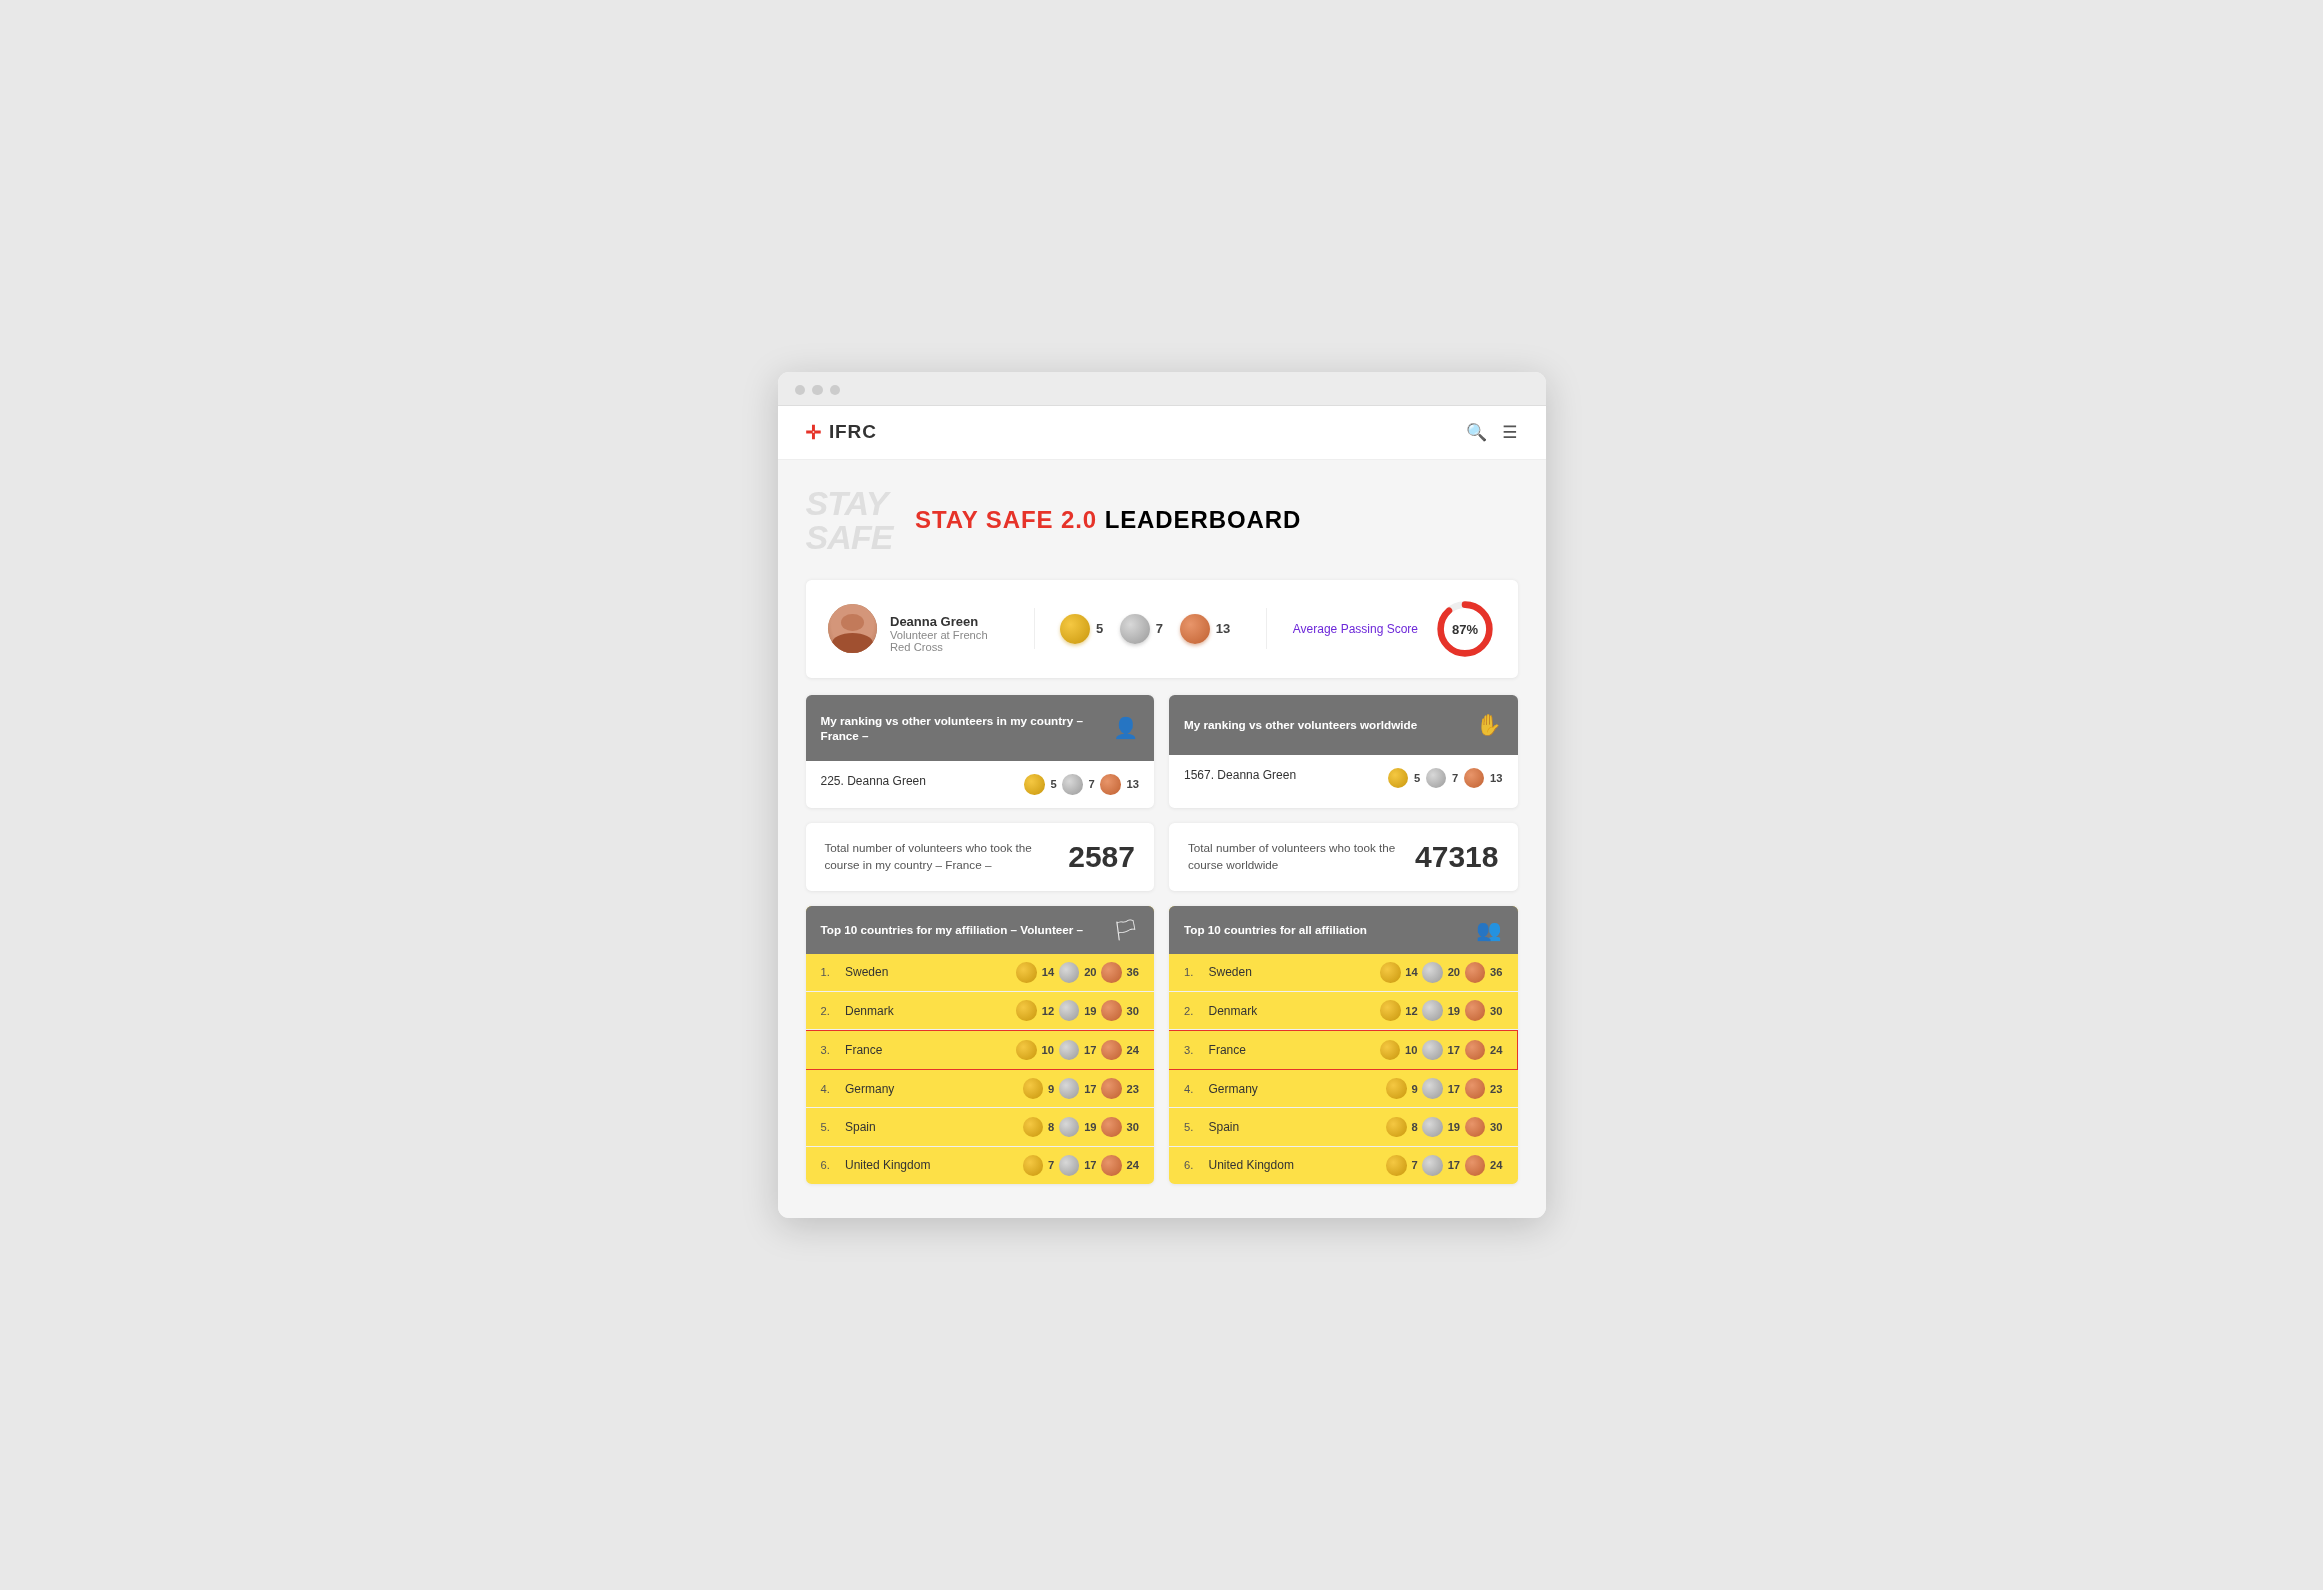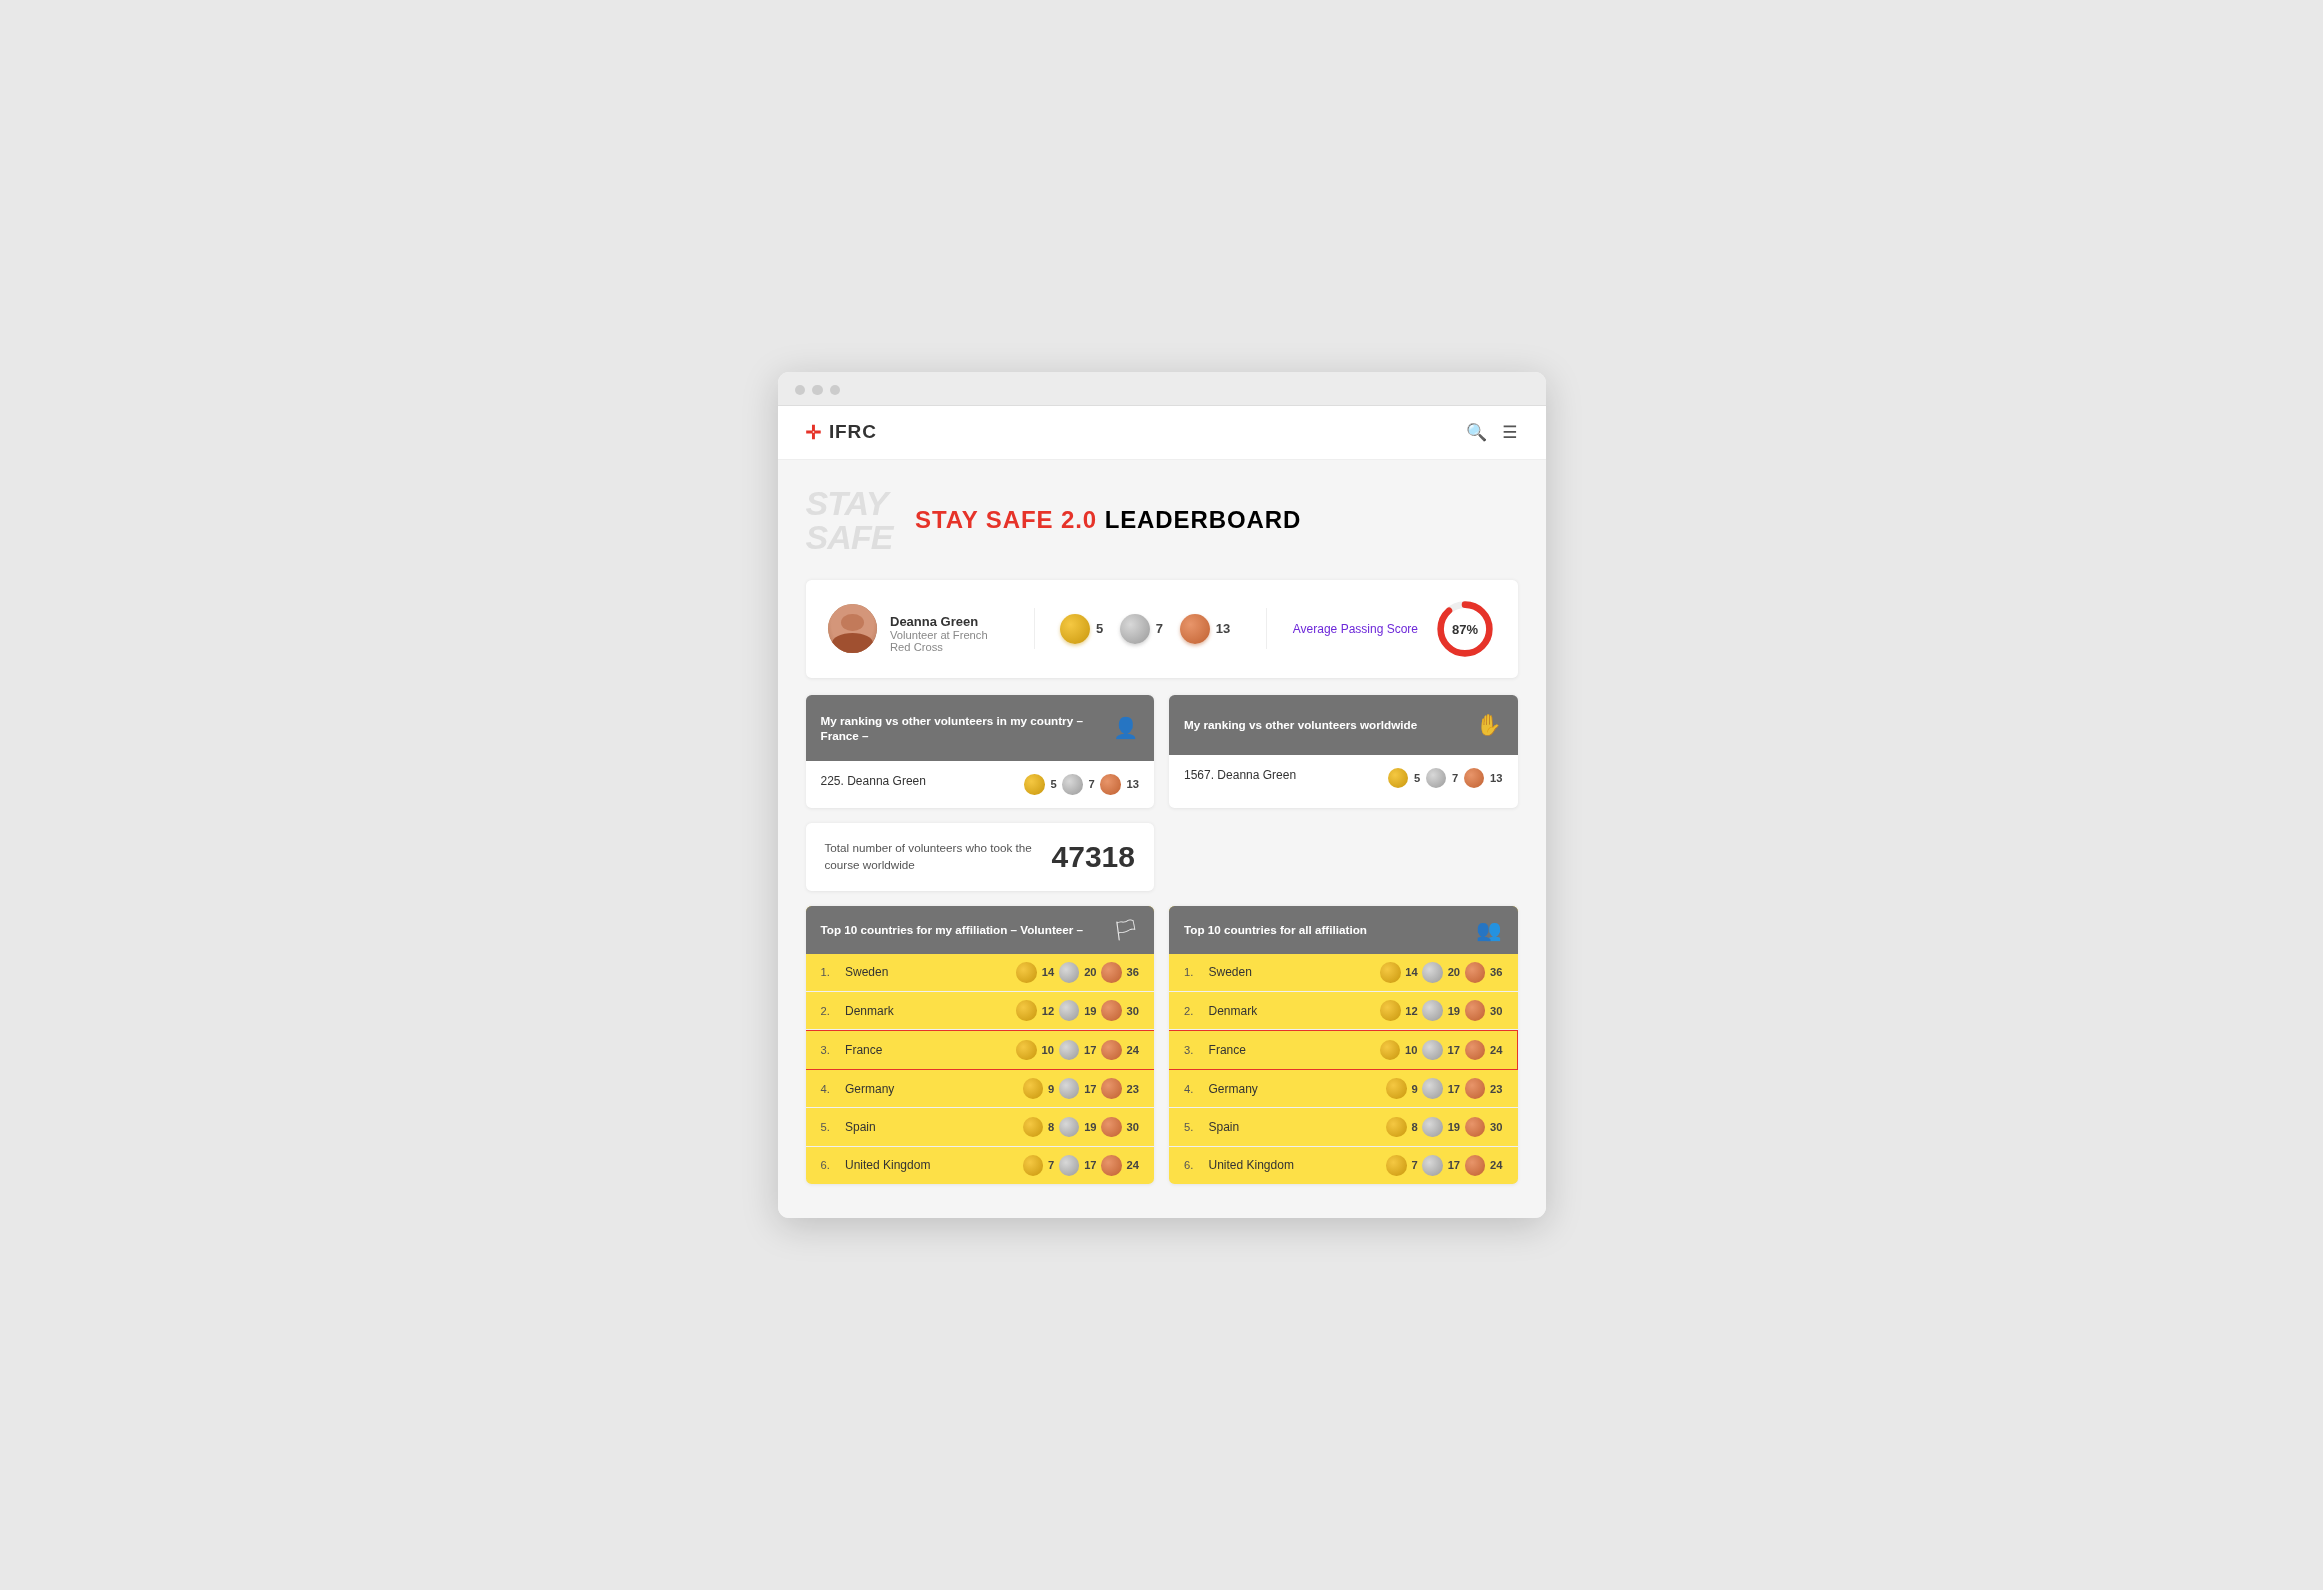--- a/index.html
+++ b/index.html
@@ -424,20 +424,24 @@
                 <div class="medal-sm medal-sm-bronze"></div>
                 <span class="medal-num">13</span>
               </div>
             </div>
           </div>
         </div>
       </div>
 
       <div class="total-grid">
         <div class="total-card">
+          <span class="total-label">Total number of volunteers who took the course in my country – France –</span>
+          <span class="total-number">2587</span>
+        </div>
+        <div class="total-card">
           <span class="total-label">Total number of volunteers who took the course worldwide</span>
           <span class="total-number">47318</span>
         </div>
       </div>
 
       <div class="top10-grid">
 
         <div class="top10-card">
           <div class="top10-header">
             <span class="top10-header-title">Top 10 countries for my affiliation – Volunteer –</span>

